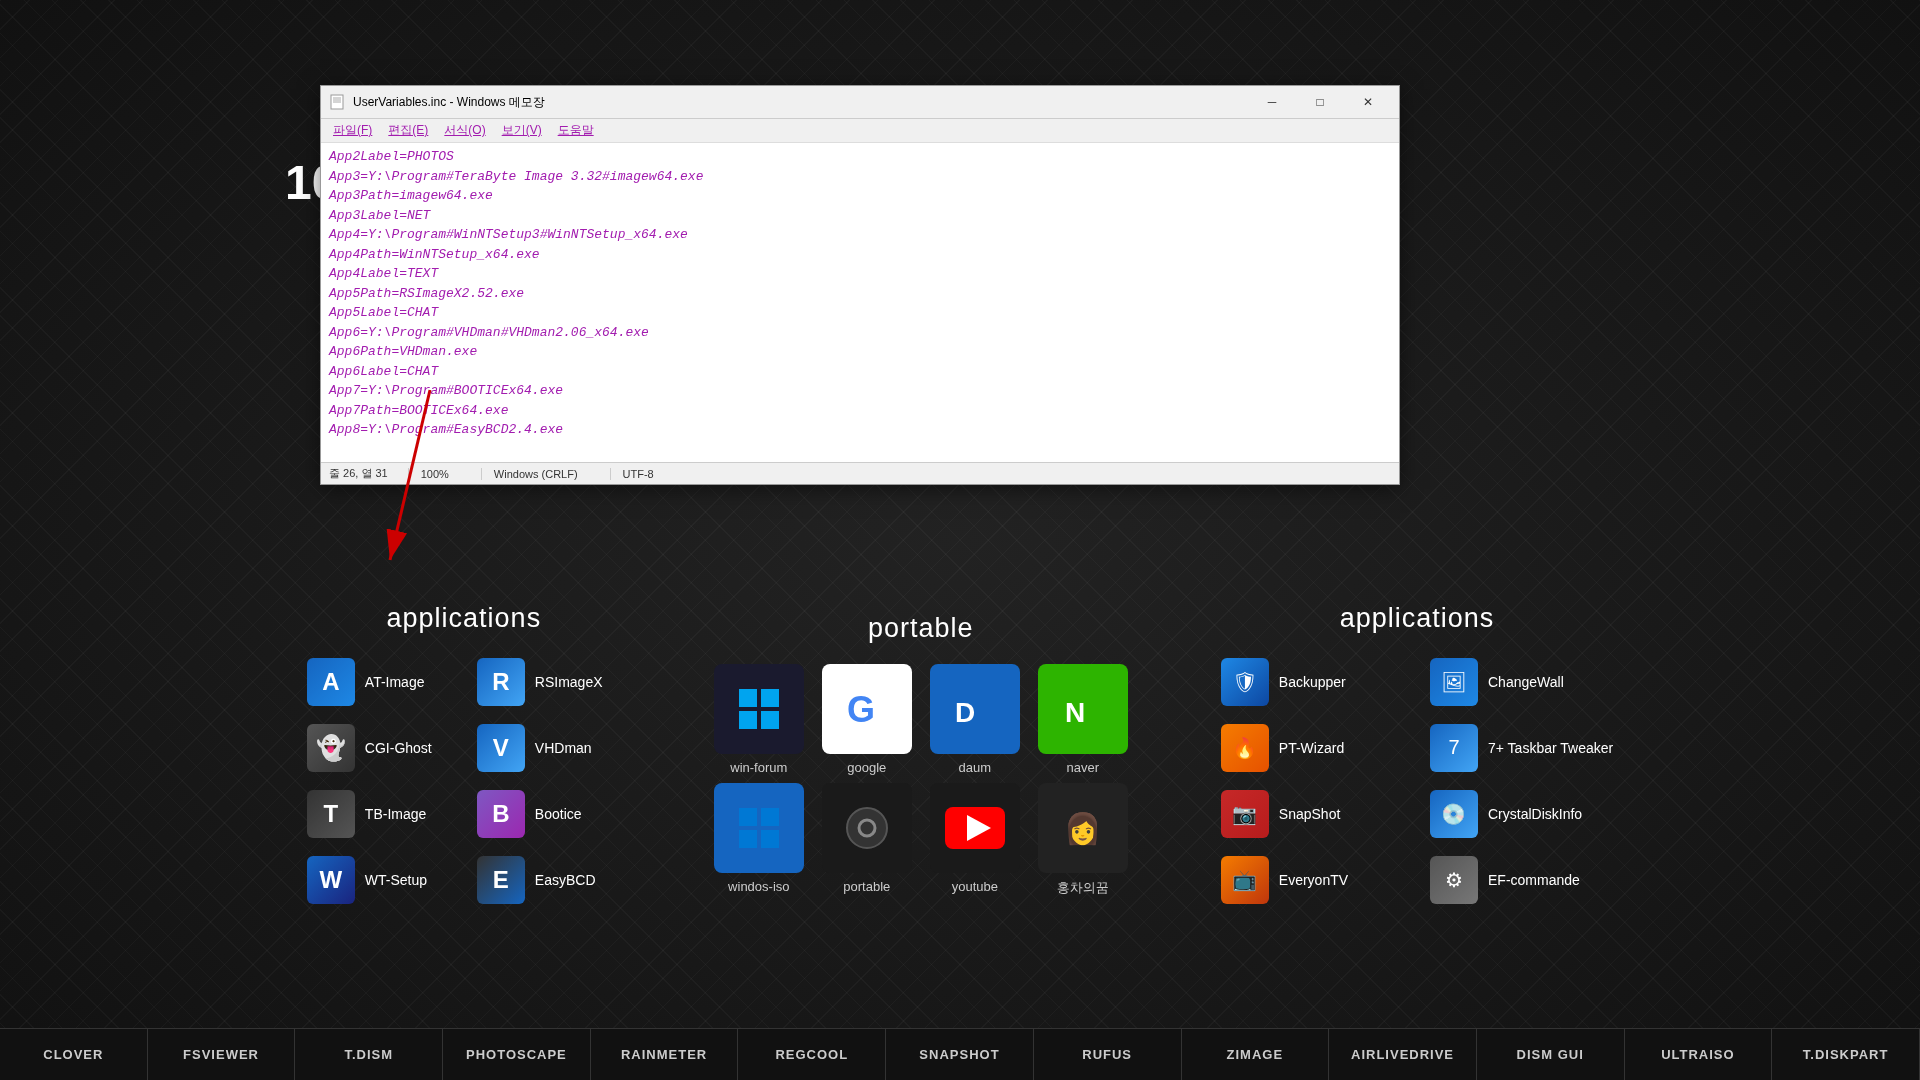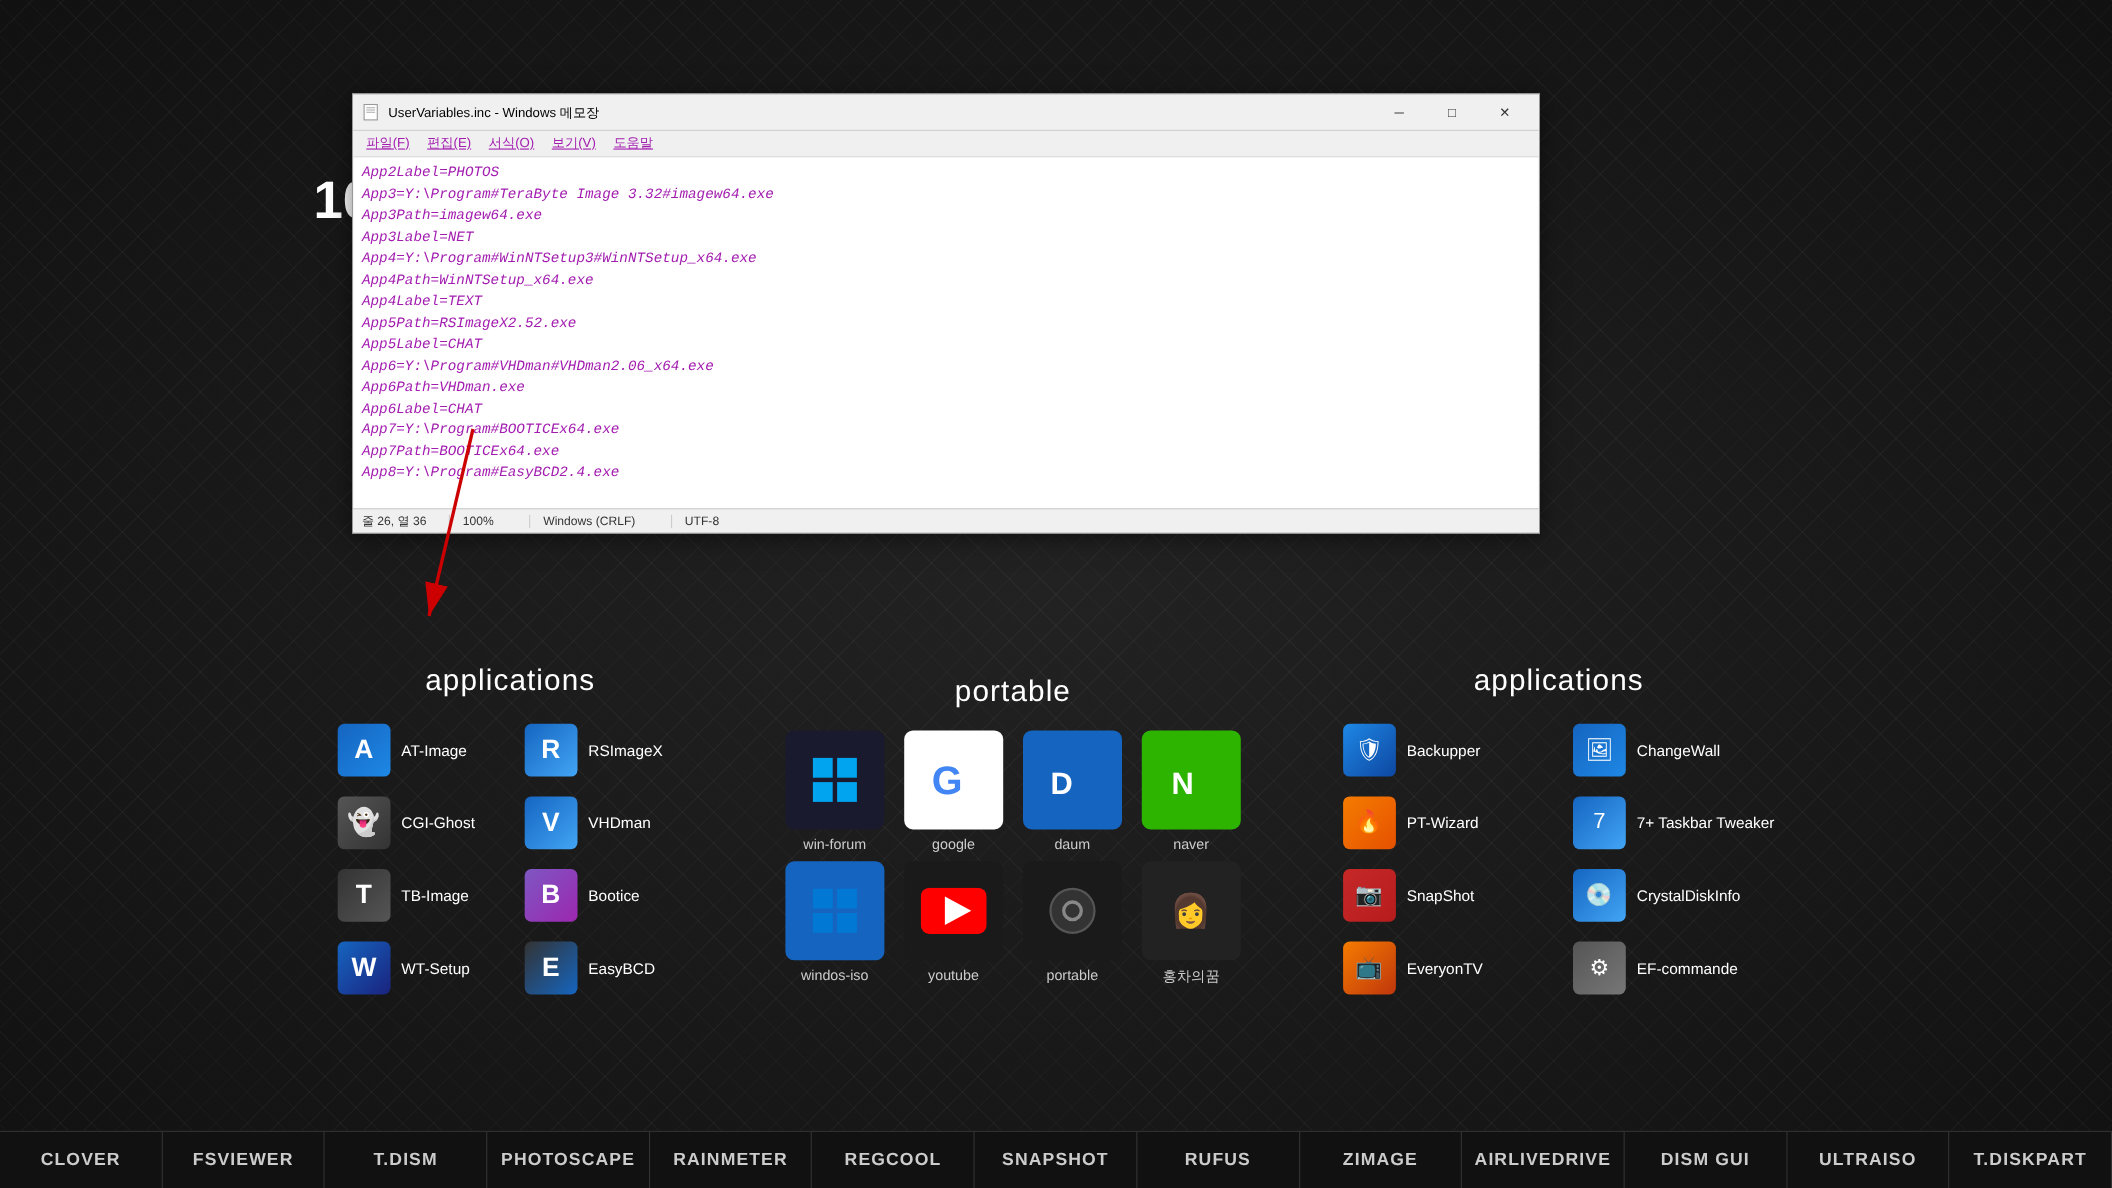--- a/index.html
+++ b/index.html
@@ -249,21 +249,21 @@
       align-items: center;
       border-top: 1px solid #333;
     }
 
     .taskbar-item {
       flex: 1;
       height: 100%;
       display: flex;
       align-items: center;
       justify-content: center;
-      font-size: 16px;
+      font-size: 13px;
       font-weight: 600;
       color: #ccc;
       letter-spacing: 1px;
       cursor: pointer;
       border-right: 1px solid #333;
       text-transform: uppercase;
     }
 
     
     .red-arrow {
@@ -355,21 +355,21 @@
       <div class="line">App5Path=RSImageX2.52.exe</div>
       <div class="line">App5Label=CHAT</div>
       <div class="line">App6=Y:\Program#VHDman#VHDman2.06_x64.exe</div>
       <div class="line">App6Path=VHDman.exe</div>
       <div class="line">App6Label=CHAT</div>
       <div class="line">App7=Y:\Program#BOOTICEx64.exe</div>
       <div class="line">App7Path=BOOTICEx64.exe</div>
       <div class="line">App8=Y:\Program#EasyBCD2.4.exe</div>
     </div>
   <div class="notepad-statusbar">
-    <span>줄 26, 열 36</span>
+    <span>줄 26, 열 31</span>
     <span class="status-item">100%</span>
     <span class="status-item">Windows (CRLF)</span>
     <span class="status-item">UTF-8</span>
   </div>
 </div>
 
 <svg class="red-arrow" width="200" height="200" viewBox="0 0 200 200">
   <defs>
     <marker id="arrowhead" markerWidth="10" markerHeight="7" refX="10" refY="3.5" orient="auto">
       <polygon points="0 0, 10 3.5, 0 7" fill="#cc0000"></polygon>
@@ -461,36 +461,36 @@
             <svg width="50" height="50" viewBox="0 0 50 50">
               <rect x="5" y="5" width="18" height="18" fill="#0078d4"></rect>
               <rect x="27" y="5" width="18" height="18" fill="#0078d4"></rect>
               <rect x="5" y="27" width="18" height="18" fill="#0078d4"></rect>
               <rect x="27" y="27" width="18" height="18" fill="#0078d4"></rect>
             </svg>
           </div>
     <span class="website-label">windos-iso</span>
   </div>
         <div class="website-item">
+    <div class="website-icon icon-portable">
+            <svg width="50" height="50" viewBox="0 0 50 50">
+              <circle cx="25" cy="25" r="20" fill="#333" stroke="#555" stroke-width="2"></circle>
+              <circle cx="25" cy="25" r="8" fill="none" stroke="#888" stroke-width="3"></circle>
+            </svg>
+          </div>
+    <span class="website-label">portable</span>
+  </div>
+        <div class="website-item">
     <div class="website-icon icon-youtube">
             <svg width="60" height="42" viewBox="0 0 60 42">
               <rect x="0" y="0" width="60" height="42" rx="8" fill="#ff0000"></rect>
               <polygon points="22,8 22,34 46,21" fill="#fff"></polygon>
             </svg>
           </div>
     <span class="website-label">youtube</span>
-  </div>
-        <div class="website-item">
-    <div class="website-icon icon-portable">
-            <svg width="50" height="50" viewBox="0 0 50 50">
-              <circle cx="25" cy="25" r="20" fill="#333" stroke="#555" stroke-width="2"></circle>
-              <circle cx="25" cy="25" r="8" fill="none" stroke="#888" stroke-width="3"></circle>
-            </svg>
-          </div>
-    <span class="website-label">portable</span>
   </div>
         <div class="website-item">
     <div class="website-icon icon-honcha">
             <span style="font-size:30px;">👩</span>
           </div>
     <span class="website-label">홍차의꿈</span>
   </div>
       </div>
   </div>
 

